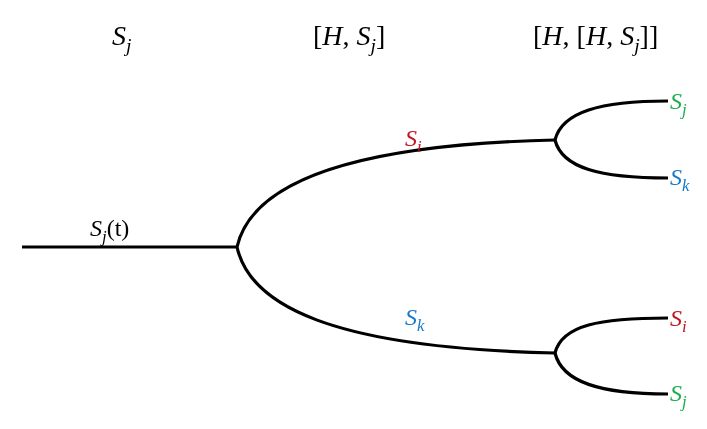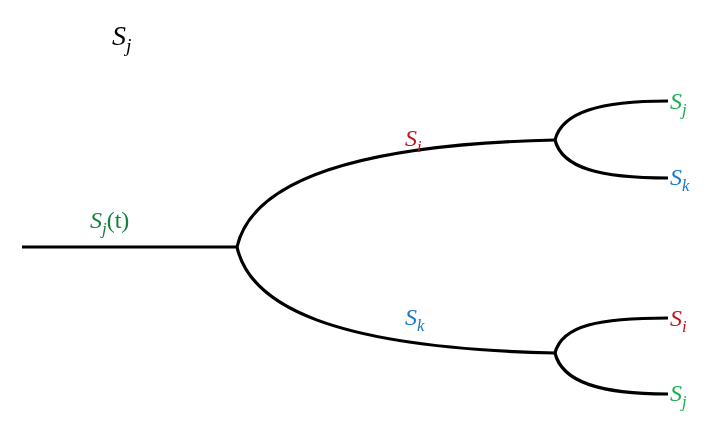--- a/index.html
+++ b/index.html
@@ -69,23 +69,29 @@
     <path d="M 555 140 C 562 168, 600 178, 668 178" fill="none" stroke="#000" stroke-width="3.2"></path>
 
     <path d="M 555 353 C 562 325, 600 318, 668 318" fill="none" stroke="#000" stroke-width="3.2"></path>
     <path d="M 555 353 C 562 382, 600 394, 668 394" fill="none" stroke="#000" stroke-width="3.2"></path>
   </svg>
 
   <div class="label header" style="left:112px;">
     <span>S</span><sub>j</sub>
   </div>
 
+  <div class="label header" style="left:313px;">
+    <span class="up">[</span><span>H</span><span class="up">, </span><span>S</span><sub>j</sub><span class="up">]</span>
+  </div>
 
+  <div class="label header" style="left:533px;">
+    <span class="up">[</span><span>H</span><span class="up">, </span><span class="up">[</span><span>H</span><span class="up">, </span><span>S</span><sub>j</sub><span class="up">]]</span>
+  </div>
 
-  <div class="label edge-label" style="left:90px; top:208px; color:#15803d;">
+  <div class="label edge-label" style="left:90px; top:216px; color:#000000;">
     <span>S</span><sub>j</sub><span style="font-style:normal;">(t)</span>
   </div>
 
   <div class="label edge-label" style="left:405px; top:126px; color:#c0141c;">
     <span>S</span><sub>i</sub>
   </div>
   <div class="label edge-label" style="left:405px; top:305px; color:#1878c8;">
     <span>S</span><sub>k</sub>
   </div>
 

